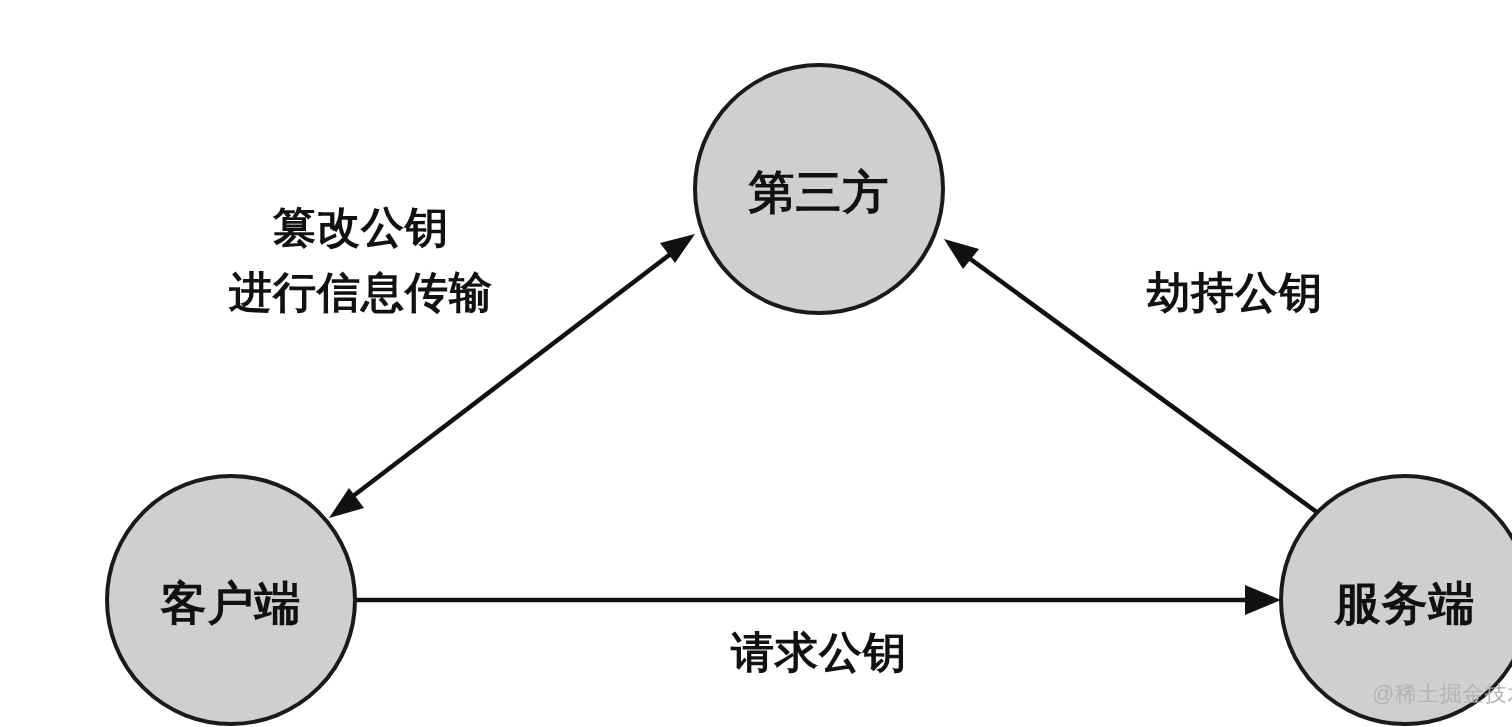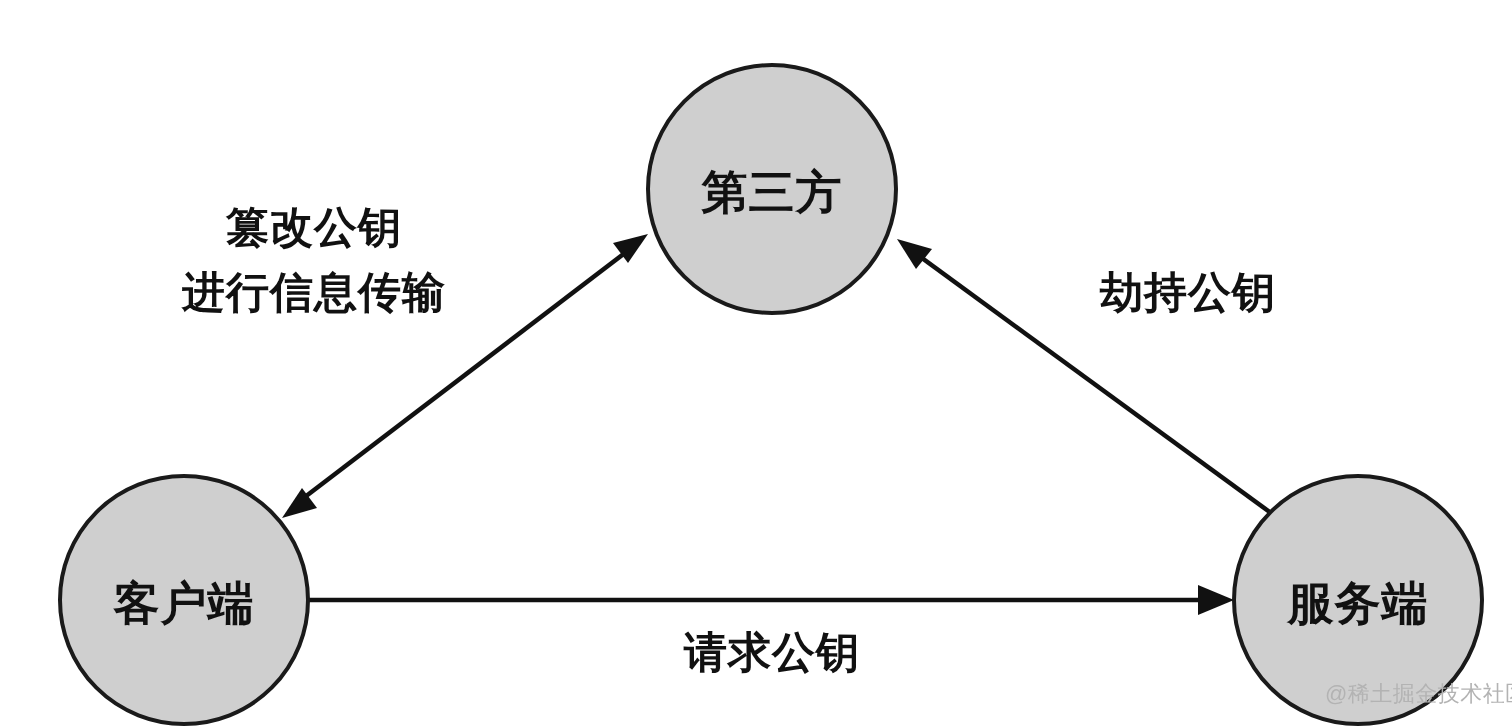--- a/index.html
+++ b/index.html
@@ -12,20 +12,21 @@
     width: 1512px;
     height: 727px;
     overflow: hidden;
     font-family: "Liberation Sans", "DejaVu Sans", sans-serif;
   }
   #diagram-root {
     position: relative;
     width: 1240px;
     height: 727px;
     background: #ffffff;
+    margin-left: 47px;
   }
   #diagram-svg {
     position: absolute;
     top: 0;
     left: 0;
     width: 1512px;
     height: 727px;
     display: block;
   }
   .node-circle {

